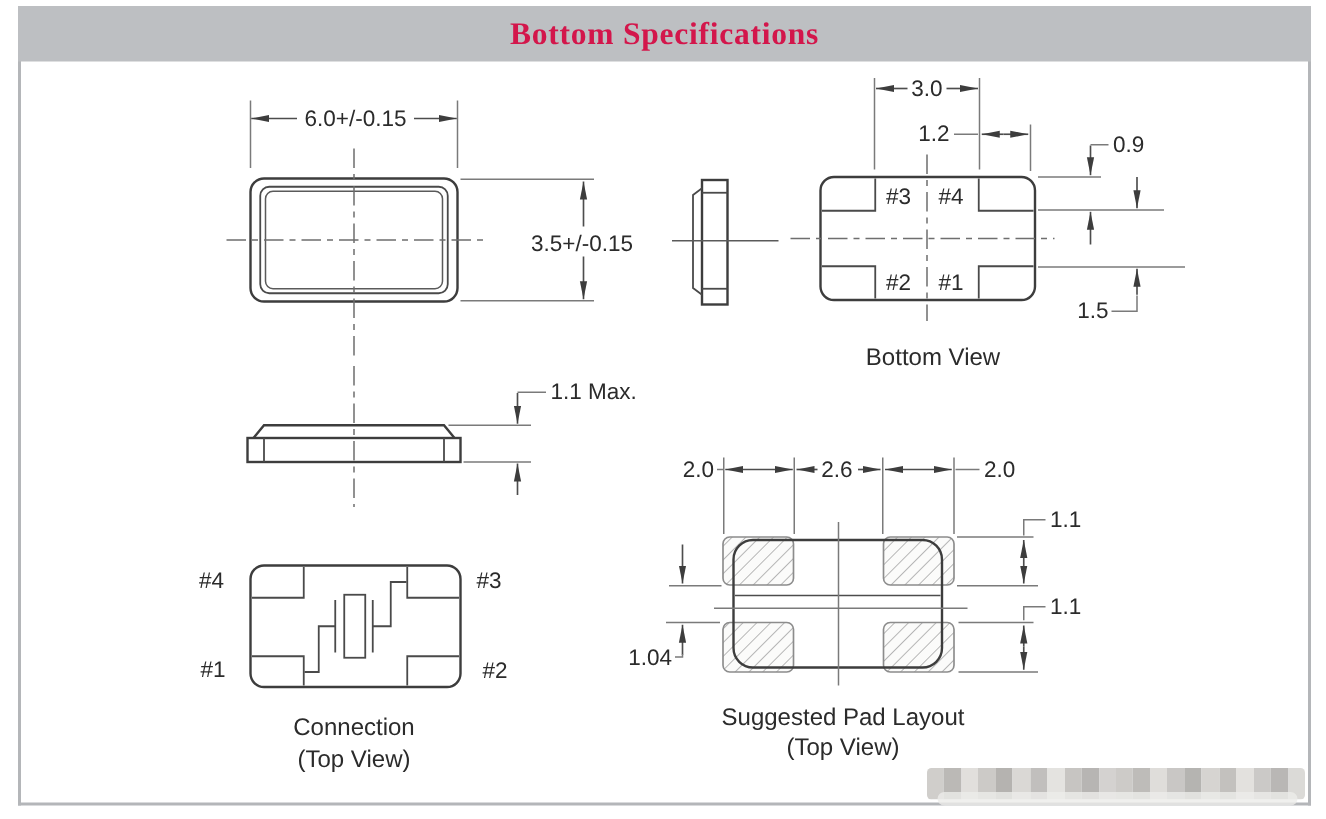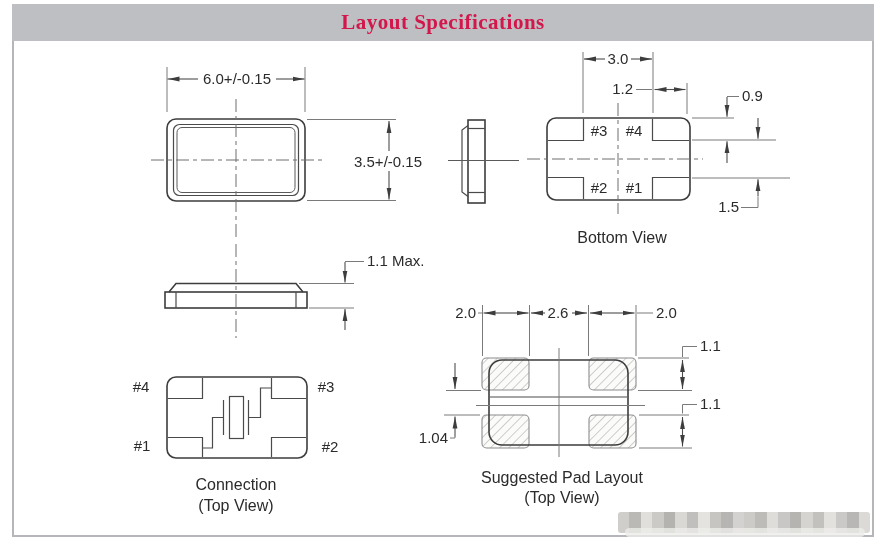--- a/index.html
+++ b/index.html
@@ -28,21 +28,21 @@
       border-radius:5px;opacity:.8;}
 </style>
 </head>
 <body>
 
 <div class="page">
 
   <div class="frame"></div>
 
   <div class="banner" style="background: rgb(189, 191, 194);">
-    <span class="title" style="color: rgb(211, 22, 75);">Layout Specifications</span>
+    <span class="title" style="color: rgb(211, 22, 75);">Bottom Specifications</span>
   </div>
 
   <svg class="draw" width="884" height="546" viewBox="0 0 884 546">
     <defs>
       <pattern id="hatch" width="6.5" height="6.5" patternUnits="userSpaceOnUse" patternTransform="rotate(-45)">
         <rect width="6.5" height="6.5" fill="#fbfbfa"></rect>
         <line x1="0" y1="0" x2="6.5" y2="0" stroke="#a0a0a0" stroke-width="1"></line>
       </pattern>
       <marker id="arr" viewBox="0 0 12 6" refX="12" refY="3" markerWidth="12" markerHeight="6" orient="auto" markerUnits="userSpaceOnUse">
         <path d="M0,0.6 L12,3 L0,5.4 Z" fill="#3d3d3d"></path>

